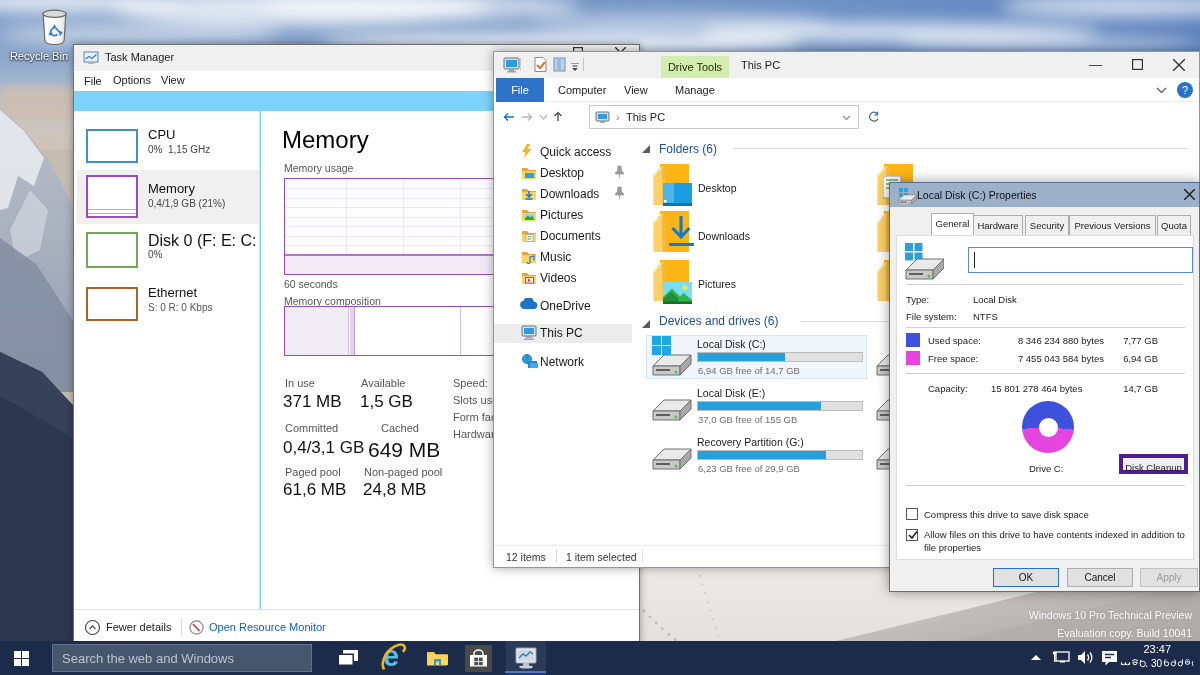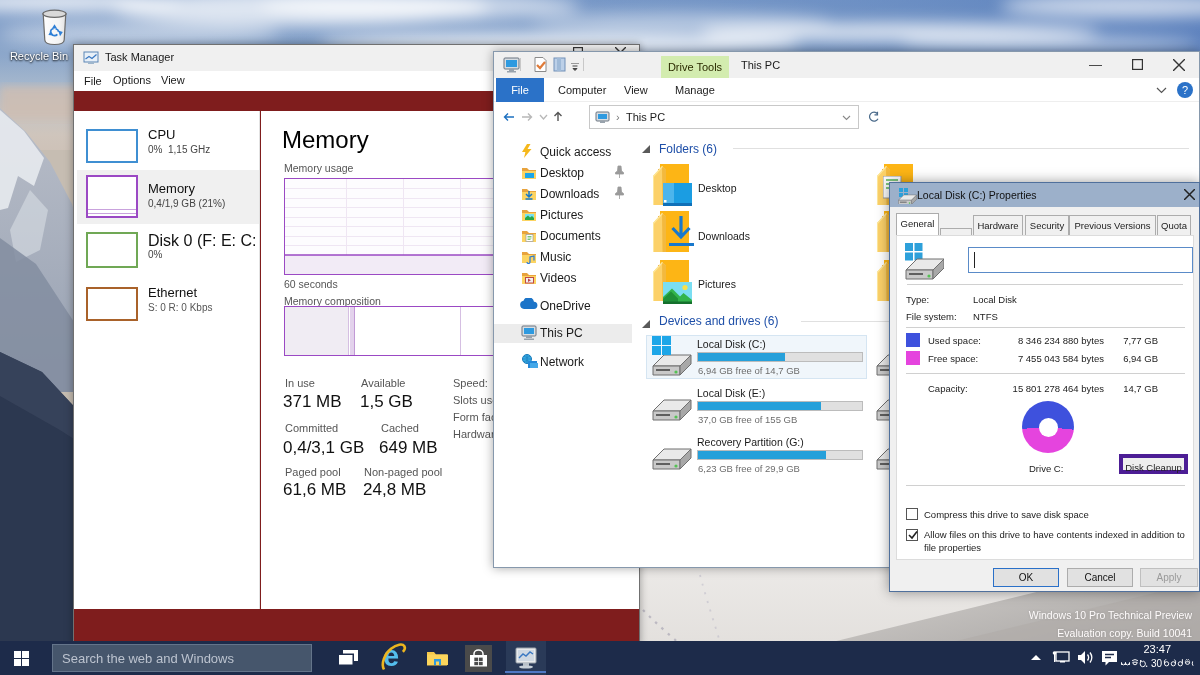--- a/index.html
+++ b/index.html
@@ -1,20 +1,20 @@
 <!DOCTYPE html>
 <html><head><meta charset="utf-8">
 <style>
   * { margin:0; padding:0; box-sizing:border-box; }
   html,body { width:1200px; height:675px; overflow:hidden; font-family:"Liberation Sans",sans-serif; }
   #stage { position:relative; width:1200px; height:675px; overflow:hidden; background:#aebfd2; }
   .abs { position:absolute; }
   .tab { height:17px; background:#f0f0f0; border:1px solid #bfbfbf; border-bottom:none; text-align:center; line-height:16px; white-space:nowrap; font-size:10.5px; }
   .ptab { height:20px; background:#f0f0f0; border:1px solid #acacac; border-bottom:none; text-align:center; line-height:19px; white-space:nowrap; }
-  .ptabsel { height:22px; background:#fff; border:1px solid #acacac; border-bottom:none; text-align:center; line-height:20px; z-index:2; white-space:nowrap; }
+  .ptabsel { height:22px; background:#fff; border:1px solid #acacac; border-bottom:none; text-align:center; line-height:20px; z-index:2; white-space:nowrap;margin-left:35px; }
   .tabsel { height:22px; background:#fff; border:1px solid #bfbfbf; border-bottom:none; text-align:center; line-height:21px; z-index:2; white-space:nowrap; font-size:11px; }
 </style>
 </head>
 <body>
 <div id="stage">
 
   <svg width="0" height="0" style="position:absolute">
     <defs>
       <linearGradient id="foldg" x1="0" y1="0" x2="0" y2="1">
         <stop offset="0" stop-color="#ffd255"></stop>
@@ -148,21 +148,21 @@
         <path d="M10,26.8 a4.5,4.5 0 0 0 7,0.2 l-1.3,-1.2 a3,3 0 0 1 -4.6,0 z"></path>
       </g>
     </svg>
     <div style="font-size:11px;color:#fff;text-shadow:0 1px 2px rgba(0,0,0,0.9),0 0 3px rgba(0,0,0,0.5);margin-top:-1px;white-space:nowrap">Recycle Bin</div>
   </div>
 
   <div class="abs" style="right:8px;top:606px;text-align:right;color:#fffcfc;font-size:10.5px;line-height:18px;text-shadow:0 0 2px rgba(130,130,130,0.55)">
     Windows 10 Pro Technical Preview<br>Evaluation copy. Build 10041
   </div>
 
-  <div class="abs" id="tm" style="left:73px;top:44px;width:567px;height:602px;background:#7f1d1d;border:1px solid #707070;box-shadow:0 0 8px rgba(0,0,0,0.35)">
+  <div class="abs" id="tm" style="left:73px;top:44px;width:567px;height:602px;background:#7dd3fc;border:1px solid #707070;box-shadow:0 0 8px rgba(0,0,0,0.35)">
 
     <div class="abs" style="left:0;top:0;right:0;height:26px;background:#f0f0f0">
       <svg class="abs" style="left:9px;top:5px" width="16" height="16">
         <rect x="1" y="2" width="14" height="10" fill="#e8f0f8" stroke="#5b85b5" stroke-width="1"></rect>
         <path d="M2.5,9 L6,6.5 L9,8.5 L13.5,4.5" stroke="#3a78c2" stroke-width="1.2" fill="none"></path>
         <rect x="5" y="12" width="6" height="2" fill="#9fb6cc"></rect>
       </svg>
       <span class="abs" style="left:31px;top:6px;font-size:11px;color:#1a1a1a">Task Manager</span>
       <span class="abs" style="left:455px;top:2px;font-size:13px;color:#333">—</span>
       <svg class="abs" style="left:499px;top:2px" width="10" height="10">
@@ -237,31 +237,44 @@
         <div class="abs" style="left:175px;top:0;bottom:0;width:1px;background:#d5bfe2"></div>
       </div>
 
       <div class="abs" style="left:24px;top:266px;font-size:11px;color:#555">In use</div>
       <div class="abs" style="left:100px;top:266px;font-size:11px;color:#555">Available</div>
       <div class="abs" style="left:22px;top:281px;font-size:17px;color:#111">371 MB</div>
       <div class="abs" style="left:99px;top:281px;font-size:17px;color:#111">1,5 GB</div>
       <div class="abs" style="left:24px;top:311px;font-size:11px;color:#555">Committed</div>
       <div class="abs" style="left:120px;top:311px;font-size:11px;color:#555">Cached</div>
       <div class="abs" style="left:22px;top:327px;font-size:17px;color:#111">0,4/3,1 GB</div>
-      <div class="abs" style="left:118px;top:327px;font-size:17px;color:#111">649 MB</div>
+      <div class="abs" style="left:107px;top:327px;font-size:21px;color:#111">649 MB</div>
       <div class="abs" style="left:24px;top:355px;font-size:11px;color:#555">Paged pool</div>
       <div class="abs" style="left:103px;top:355px;font-size:11px;color:#555">Non-paged pool</div>
       <div class="abs" style="left:22px;top:369px;font-size:17px;color:#111">61,6 MB</div>
       <div class="abs" style="left:102px;top:369px;font-size:17px;color:#111">24,8 MB</div>
       <div class="abs" style="left:192px;top:266px;font-size:11px;color:#555">Speed:</div>
       <div class="abs" style="left:192px;top:283px;font-size:11px;color:#555">Slots used:</div>
       <div class="abs" style="left:192px;top:300px;font-size:11px;color:#555">Form factor:</div>
       <div class="abs" style="left:192px;top:317px;font-size:11px;color:#555">Hardware reserved:</div>
     </div>
 
+    <div class="abs" style="left:0;bottom:0;right:0;height:36px;background:#fff;border-top:1px solid #e2e2e2">
+      <svg class="abs" style="left:11px;top:10px" width="15" height="15">
+          <circle cx="7.5" cy="7.5" r="7" fill="none" stroke="#555" stroke-width="1.2"></circle>
+          <path d="M4.5,9 L7.5,6 L10.5,9" fill="none" stroke="#555" stroke-width="1.4"></path>
+        </svg>
+      <span class="abs" style="left:32px;top:11px;font-size:11px;color:#222">Fewer details</span>
+      <div class="abs" style="left:107px;top:8px;width:1px;height:18px;background:#d9d9d9"></div>
+      <svg class="abs" style="left:115px;top:10px" width="15" height="15">
+          <circle cx="7.5" cy="7.5" r="6.6" fill="#fff" stroke="#888" stroke-width="1.2"></circle>
+          <path d="M4,4 L10.5,11" stroke="#c0392b" stroke-width="1.6"></path>
+        </svg>
+      <span class="abs" style="left:135px;top:11px;font-size:11px;color:#0b5fd0">Open Resource Monitor</span>
+    </div>
   </div>
 
   <div class="abs" id="ex" style="left:493px;top:51px;width:707px;height:517px;background:#fff;border:1px solid #8698ac;box-shadow:0 0 10px rgba(0,0,0,0.35)">
 
     <div class="abs" style="left:0;top:0;right:0;height:26px;background:#f0f0f0">
 
       <svg class="abs" style="left:9px;top:4px" width="18" height="18">
         <rect x="1" y="2" width="15" height="11" rx="1" fill="#d7dde2" stroke="#6a7480" stroke-width="1"></rect>
         <rect x="3" y="4" width="11" height="7" fill="#2e9ae0"></rect>
         <rect x="6" y="13" width="5" height="2" fill="#98a2ac"></rect>
@@ -494,20 +507,26 @@
           <use href="#drive"></use>
         </svg>
       <svg class="abs" style="left:243px;top:266px" width="40" height="23" viewBox="0 0 40 23">
           <use href="#drive"></use>
         </svg>
       <svg class="abs" style="left:243px;top:315px" width="40" height="23" viewBox="0 0 40 23">
           <use href="#drive"></use>
         </svg>
     </div>
 
+    <div class="abs" style="left:0;bottom:0;right:0;height:22px;background:#fff;border-top:1px solid #ebebeb;font-size:11px;color:#333">
+      <span class="abs" style="left:12px;top:5px;font-size:10.5px">12 items</span>
+      <div class="abs" style="left:62px;top:3px;width:1px;height:14px;background:#d9d9d9"></div>
+      <span class="abs" style="left:72px;top:5px;font-size:10.5px">1 item selected</span>
+      <div class="abs" style="left:148px;top:3px;width:1px;height:14px;background:#e3e3e3"></div>
+    </div>
   </div>
 
   <div class="abs" id="props" style="left:889px;top:182px;width:311px;height:410px;background:#f0f0f0;border:1px solid #50709c;box-shadow:0 0 12px rgba(0,0,0,0.4)">
 
     <div class="abs" style="left:0;top:0;right:0;height:24px;background:#9cb0ca">
       <svg class="abs" style="left:8px;top:4px" width="20" height="17">
         <g fill="#2da0da">
             <rect x="1" y="1" width="4" height="4"></rect>
             <rect x="6" y="1" width="4" height="4"></rect>
             <rect x="1" y="6" width="4" height="4"></rect>
@@ -557,21 +576,21 @@
       <div class="abs" style="left:9px;top:97px;width:14px;height:14px;background:#3e51dd"></div>
       <div class="abs" style="left:31px;top:99px;font-size:9.5px;color:#222">Used space:</div>
       <div class="abs" style="left:94px;top:99px;width:113px;font-size:9.5px;color:#222;text-align:right">8 346 234 880 bytes</div>
       <div class="abs" style="left:209px;top:99px;width:52px;font-size:9.5px;color:#222;text-align:right">7,77 GB</div>
       <div class="abs" style="left:9px;top:115px;width:14px;height:14px;background:#e544de"></div>
       <div class="abs" style="left:31px;top:117px;font-size:9.5px;color:#222">Free space:</div>
       <div class="abs" style="left:94px;top:117px;width:113px;font-size:9.5px;color:#222;text-align:right">7 455 043 584 bytes</div>
       <div class="abs" style="left:209px;top:117px;width:52px;font-size:9.5px;color:#222;text-align:right">6,94 GB</div>
       <div class="abs" style="left:9px;top:137px;right:8px;height:1px;background:#d0d0d0"></div>
       <div class="abs" style="left:31px;top:147px;font-size:9.5px;color:#222">Capacity:</div>
-      <div class="abs" style="left:94px;top:147px;width:113px;font-size:9.5px;color:#222;text-align:right">15 801 278 464 bytes</div>
+      <div class="abs" style="left:94px;top:147px;width:113px;font-size:9.5px;color:#222;">15 801 278 464 bytes</div>
       <div class="abs" style="left:209px;top:147px;width:52px;font-size:9.5px;color:#222;text-align:right">14,7 GB</div>
 
       <div class="abs" style="left:125px;top:165px;width:52px;height:52px;border-radius:50%;background:conic-gradient(from 266deg,#3e51dd 0 190deg,#e544de 190deg 360deg)"></div>
       <div class="abs" style="left:141.5px;top:181.5px;width:19px;height:19px;border-radius:50%;background:#fff"></div>
       <div class="abs" style="left:132px;top:227px;font-size:9.5px;color:#222">Drive C:</div>
       <div class="abs" style="left:222px;top:218px;width:69px;height:20px;background:#eee;border:4px solid #4c1d95;font-size:9.5px;color:#222;text-align:center;line-height:19px">Disk Cleanup</div>
       <div class="abs" style="left:9px;top:249px;right:8px;height:1px;background:#d0d0d0"></div>
       <div class="abs" style="left:9px;top:272px;width:12px;height:12px;background:#fff;border:1px solid #555"></div>
       <div class="abs" style="left:27px;top:273px;font-size:9.5px;color:#222">Compress this drive to save disk space</div>
       <div class="abs" style="left:9px;top:293px;width:12px;height:12px;background:#fff;border:1px solid #555"></div>

